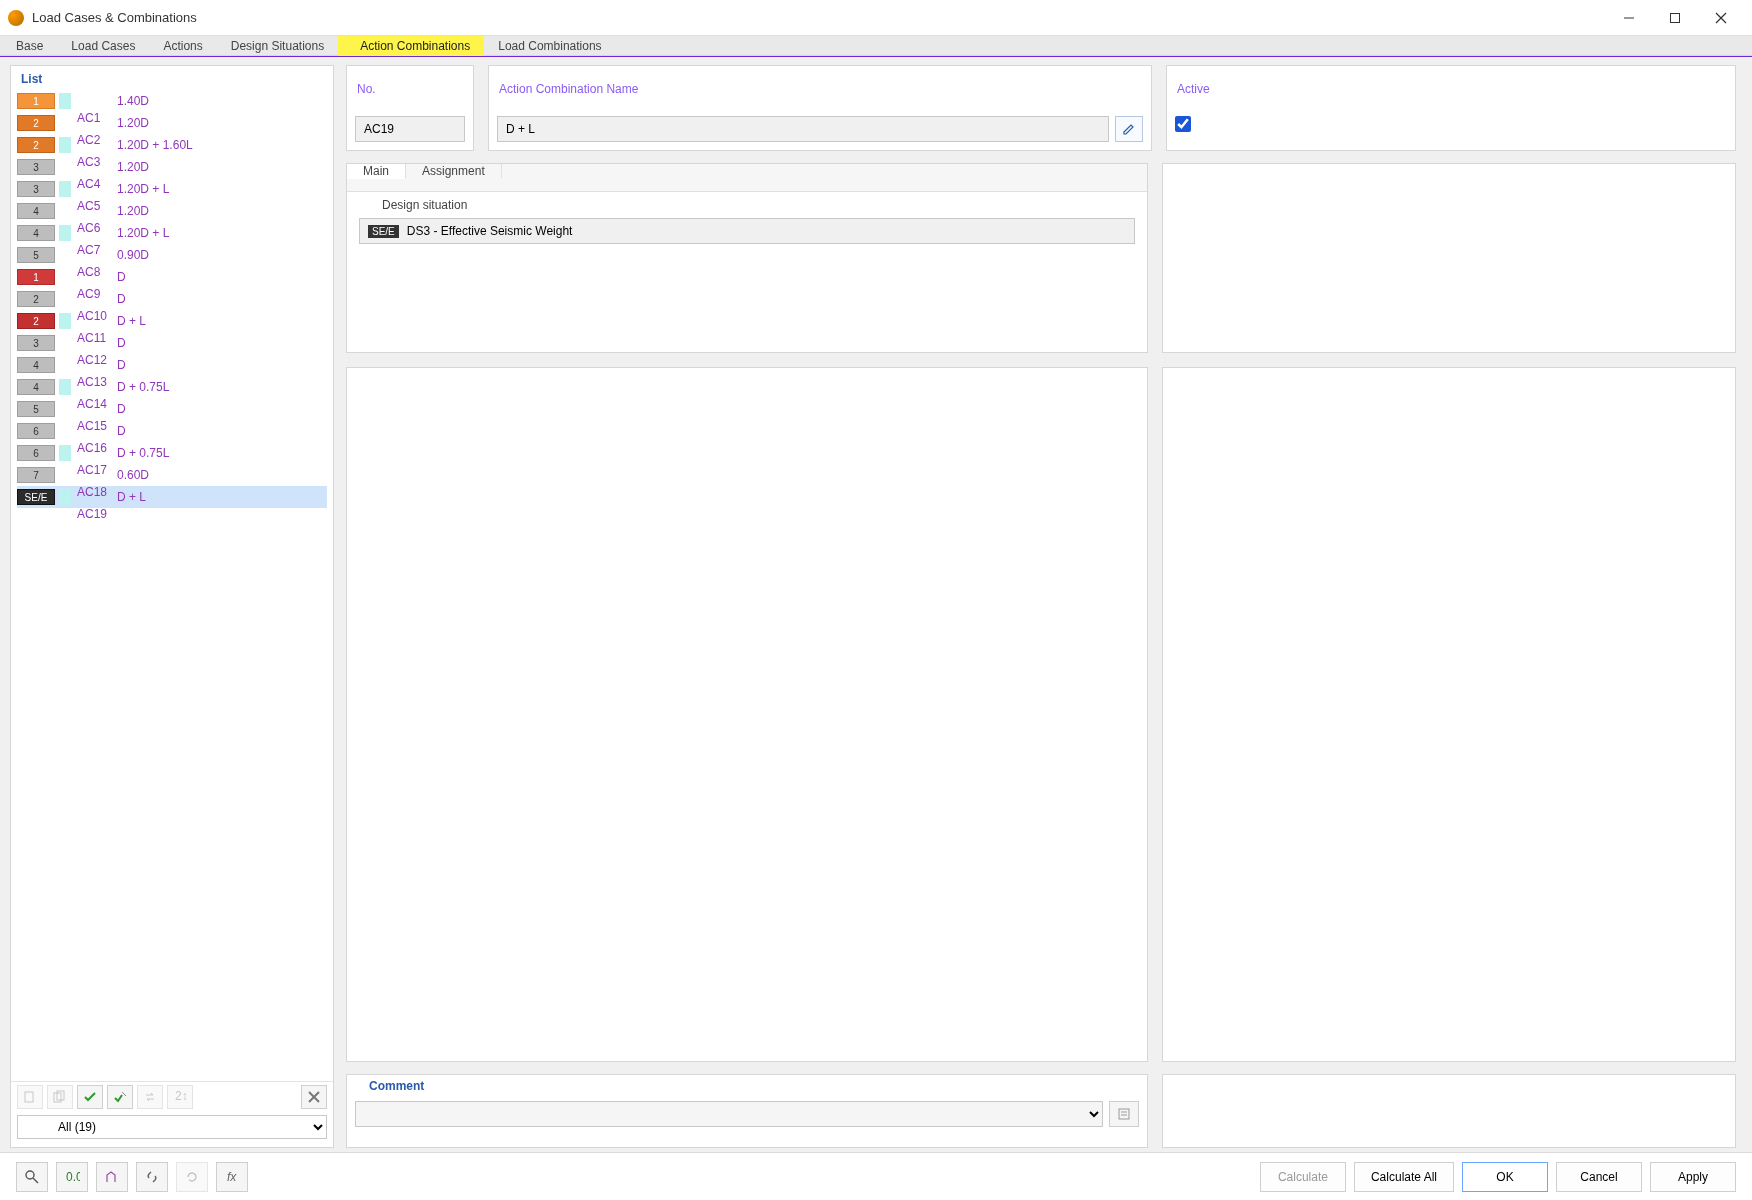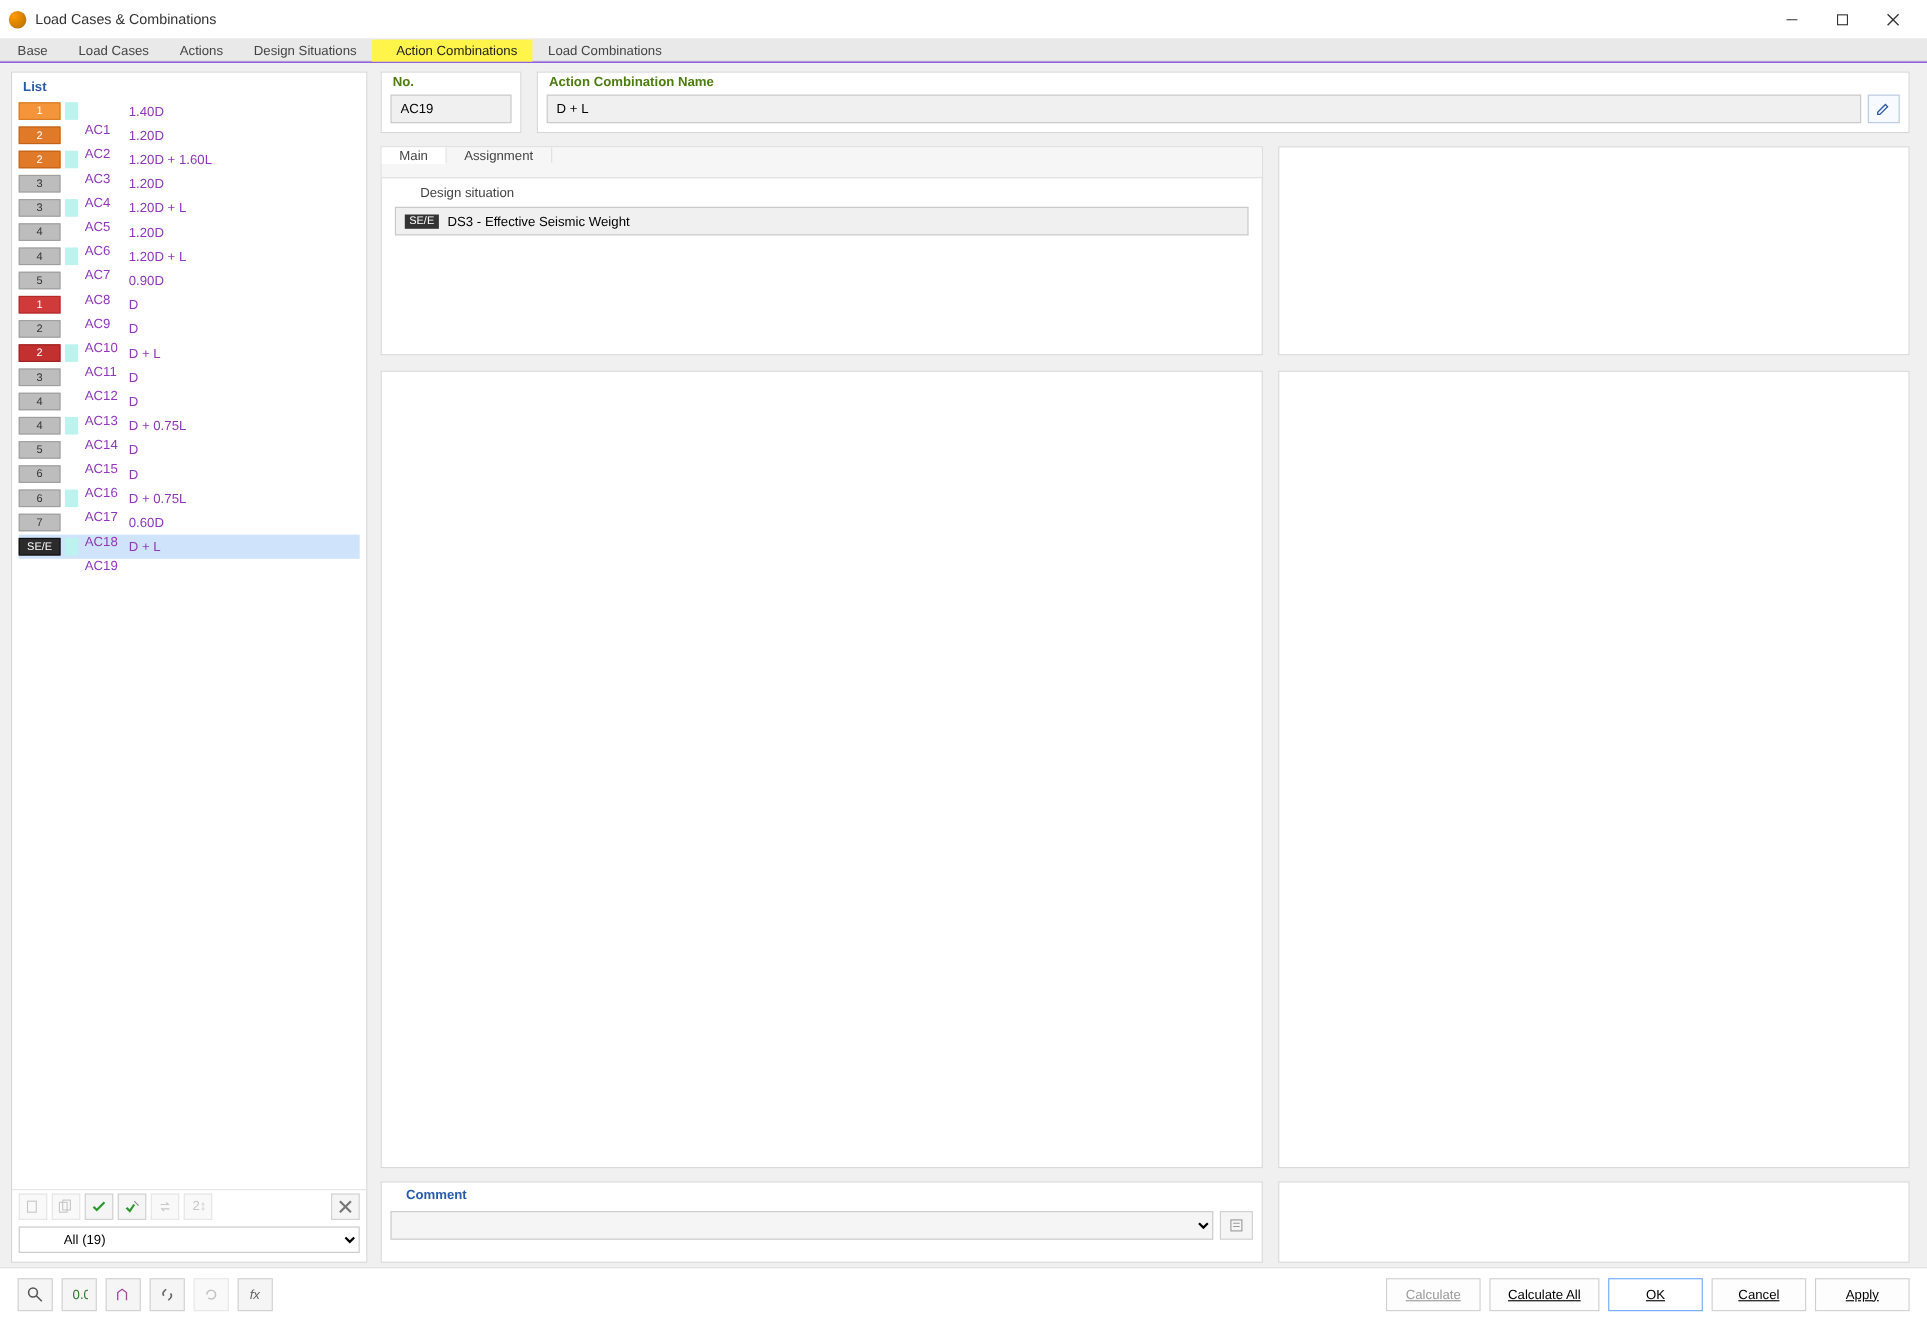--- a/index.html
+++ b/index.html
@@ -40,21 +40,21 @@
 .left .filter { padding: 4px 6px 8px; }
 .left .filter select { width: 100%; height: 24px; border: 1px solid #c8c8c8; background: #fff; padding-left: 36px; }
 
 
 .right { flex: 1; display: flex; flex-direction: column; gap: 12px; }
 .toprow { display: flex; gap: 14px; }
 .card { border: 1px solid #d6d6d6; background: #fff; }
 .no-card { width: 128px; }
 .name-card { flex: 1; }
 .active-card { width: 570px; }
-.card .chead { padding: 1px 10px; font-weight: 700; color: #4d7c0f; }
+.card .chead { padding: 16px 10px; font-weight: 400; color: #8b5cf6; }
 .card .cbody { padding: 4px 8px 8px; }
 .inp { height: 26px; border: 1px solid #c8c8c8; background: #f0f0f0; padding: 0 8px; width: 100%; }
 .name-wrap { display: flex; gap: 6px; align-items: center; }
 .name-wrap .inp { background: #f0f0f0; }
 .icon-btn { width: 30px; height: 26px; border: 1px solid #b8c8e0; background: #f7faff; display:flex; align-items:center; justify-content:center; color:#2a5baa; }
 .chk { width: 16px; height: 16px; accent-color: #1957d6; }
 
 
 .midgrid { flex: 1; display: grid; grid-template-columns: 1fr 574px; grid-template-rows: 190px 1fr; gap: 14px; }
 .panel { border: 1px solid #d6d6d6; background: #fff; }
@@ -73,21 +73,21 @@
 .comment-card { border: 1px solid #d6d6d6; background: #fff; display:flex; flex-direction:column; }
 .comment-card .chead { padding: 4px 22px; font-weight: 600; color: #2a5baa; }
 .comment-card .cwrap { display:flex; gap:6px; padding: 4px 8px 8px; align-items:center; }
 .comment-card select { flex:1; height: 26px; border: 1px solid #c8c8c8; background: #f5f5f5; }
 .blank-card { border: 1px solid #d6d6d6; background: #fff; }
 
 
 .footer { height: 48px; background: #fff; border-top: 1px solid #dcdcdc; display: flex; align-items: center; padding: 0 16px; gap: 8px; }
 .footer .fbtn { width: 32px; height: 30px; border: 1px solid #cfcfcf; background: #f5f5f5; display:flex; align-items:center; justify-content:center; color:#555; }
 .footer .gap { flex: 1; }
-.footer .btn { min-width: 86px; height: 30px; border: 1px solid #cfcfcf; background: #fdfdfd; padding: 0 16px; text-decoration: underline; }
+.footer .btn { min-width: 86px; height: 30px; border: 1px solid #cfcfcf; background: #fdfdfd; padding: 0 16px; }
 .footer .btn.primary { border: 1px solid #6aa7ff; background: #fff; }
 .footer .btn.disabled { color: #9a9a9a; }
 
 
 .bg-orange1 { background:#f5953b; border-color:#d67a24; }
 .bg-orange2 { background:#e07928; border-color:#c06318; }
 .bg-gray { background:#bdbdbd; border-color:#9e9e9e; color:#333 }
 .bg-red { background:#d03a3a; border-color:#b02a2a; }
 .bg-red2 { background:#c23030; border-color:#a02020; }
 .bg-dark { background:#2b2b2b; border-color:#111; }
@@ -307,20 +307,24 @@
       <div class="card name-card">
         <div class="chead">Action Combination Name</div>
         <div class="cbody name-wrap">
           <input class="inp" value="D + L" style="">
           <div class="icon-btn">
               <svg width="14" height="14" viewBox="0 0 14 14">
                 <path d="M2 10l7-7 2 2-7 7H2v-2z" fill="none" stroke="#2a5baa" stroke-width="1.2"></path>
               </svg>
             </div>
         </div>
+      </div>
+      <div class="card active-card">
+        <div class="chead">Active</div>
+        <div class="cbody"><input type="checkbox" class="chk" checked="" style=""></div>
       </div>
     </div>
 
     <div class="midgrid">
       <div class="panel">
         <div class="subtabs">
           <div class="stab active">Main</div>
           <div class="stab">Assignment</div>
         </div>
         <div class="pbody ds-wrap">

